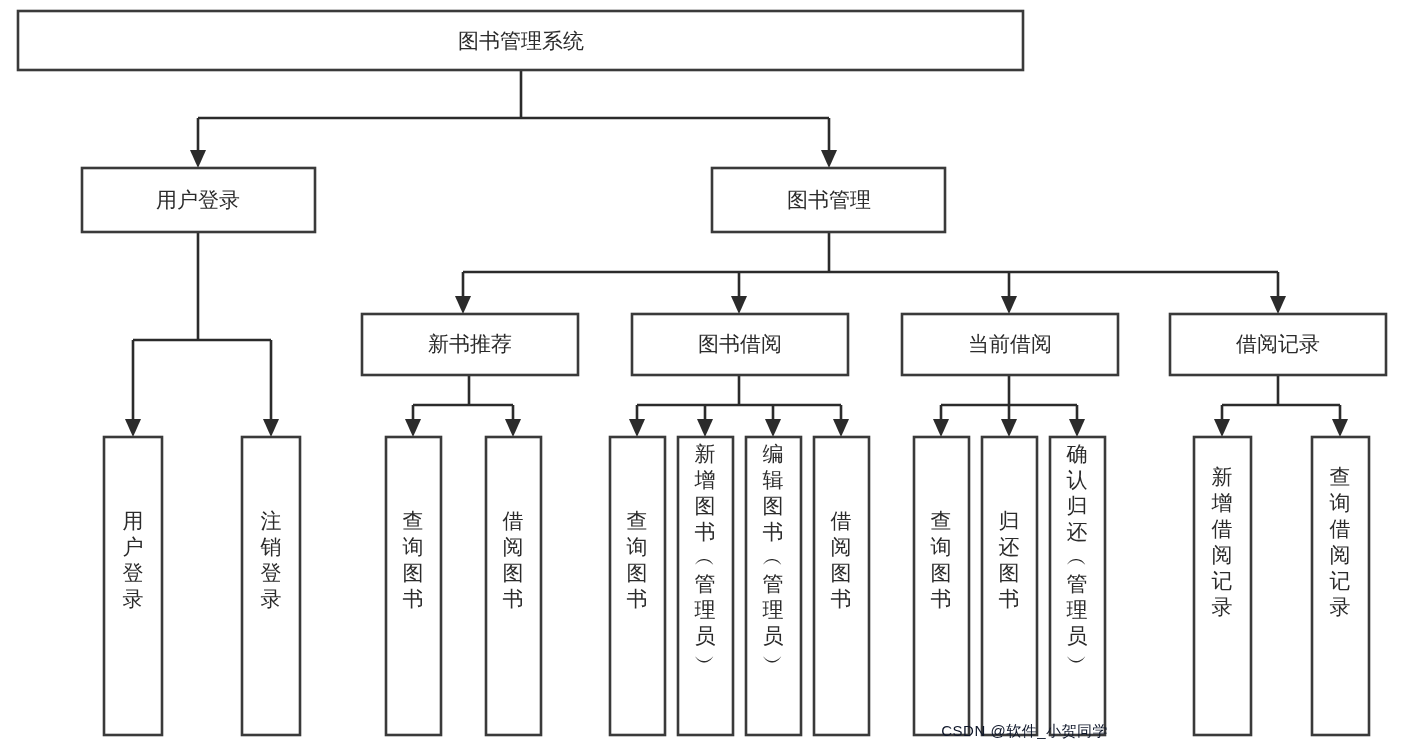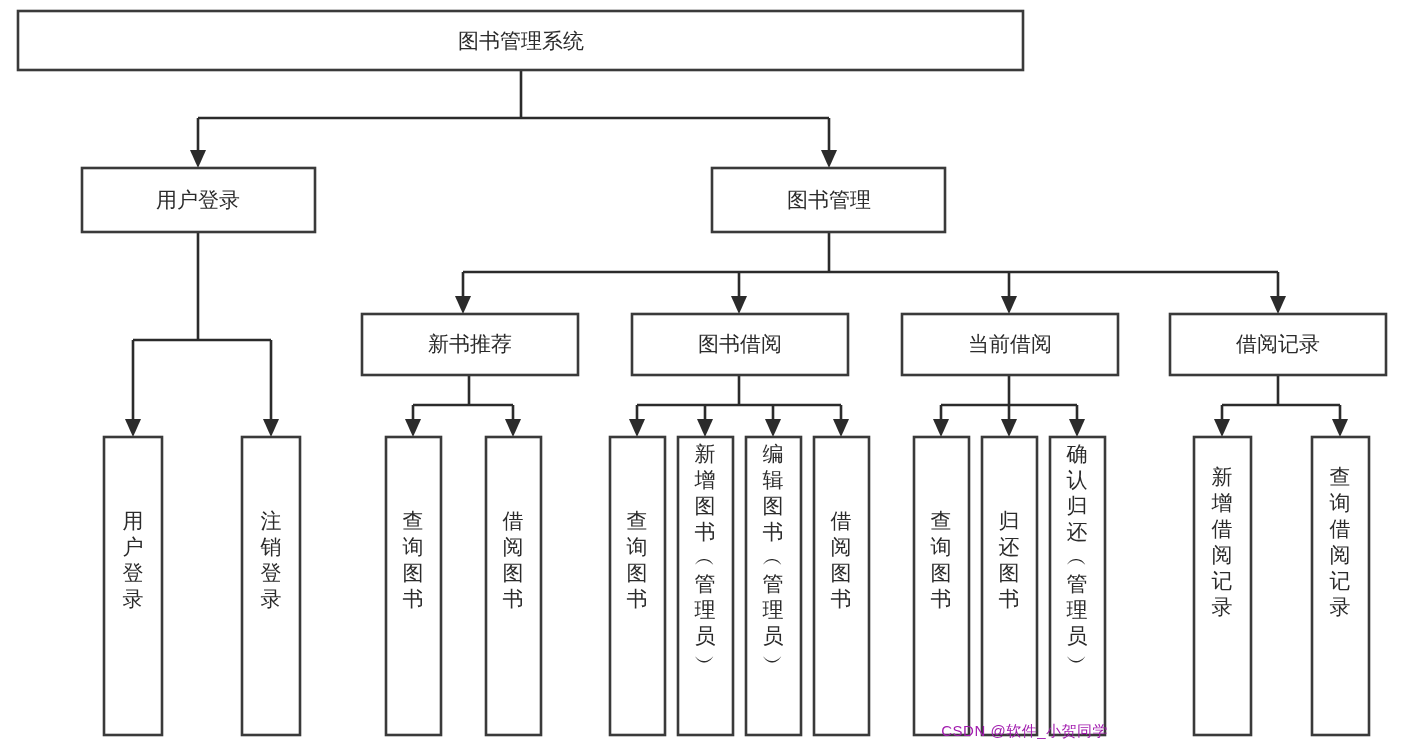--- a/index.html
+++ b/index.html
@@ -54,21 +54,21 @@
     font-family: "Liberation Sans", "DejaVu Sans", sans-serif;
     font-size: 21px;
     text-anchor: middle;
   }
   .watermark {
     position: absolute;
     right: 12px;
     bottom: 6px;
     font-family: "Liberation Sans", "DejaVu Sans", sans-serif;
     font-size: 15px;
-    color: #a21caf;
+    color: #0f172a;
     letter-spacing: 0.5px;
     white-space: nowrap;
     pointer-events: none;
   }
 </style>
 </head>
 <body>
 
 <div id="diagram-root">
 

